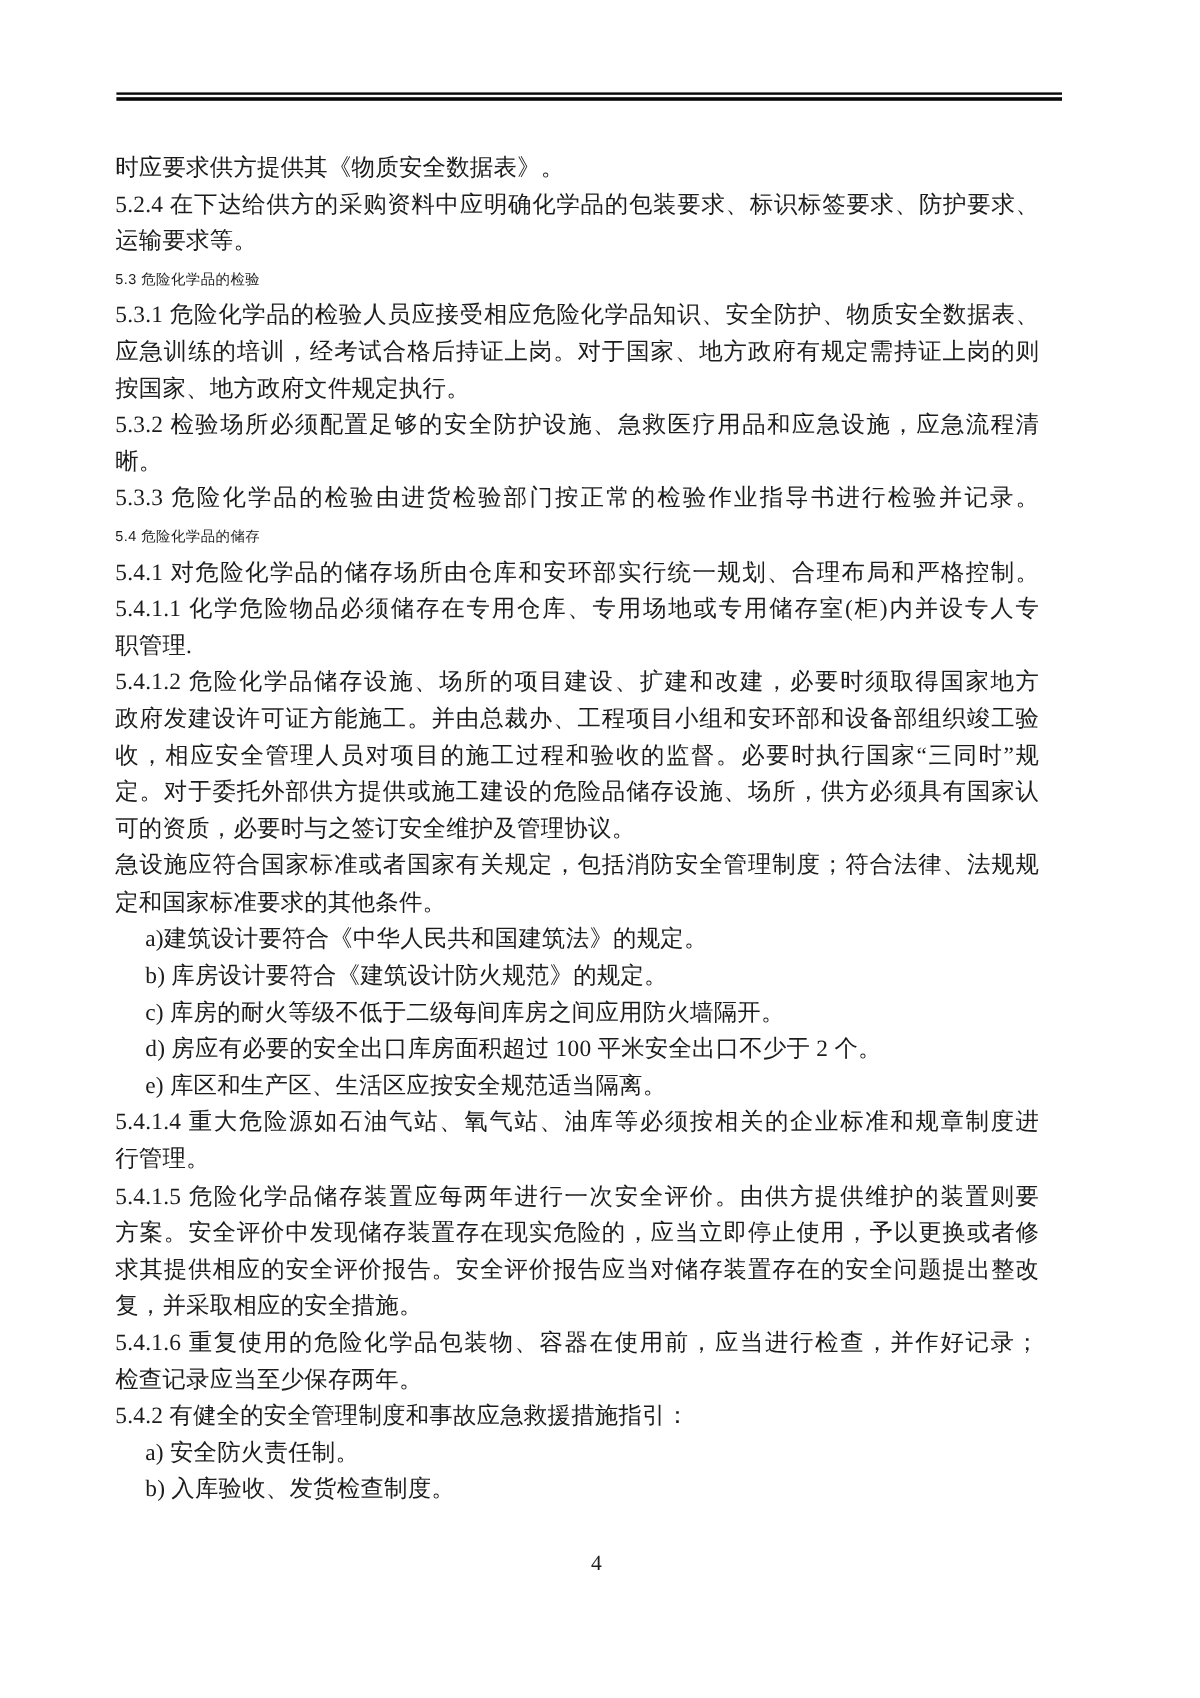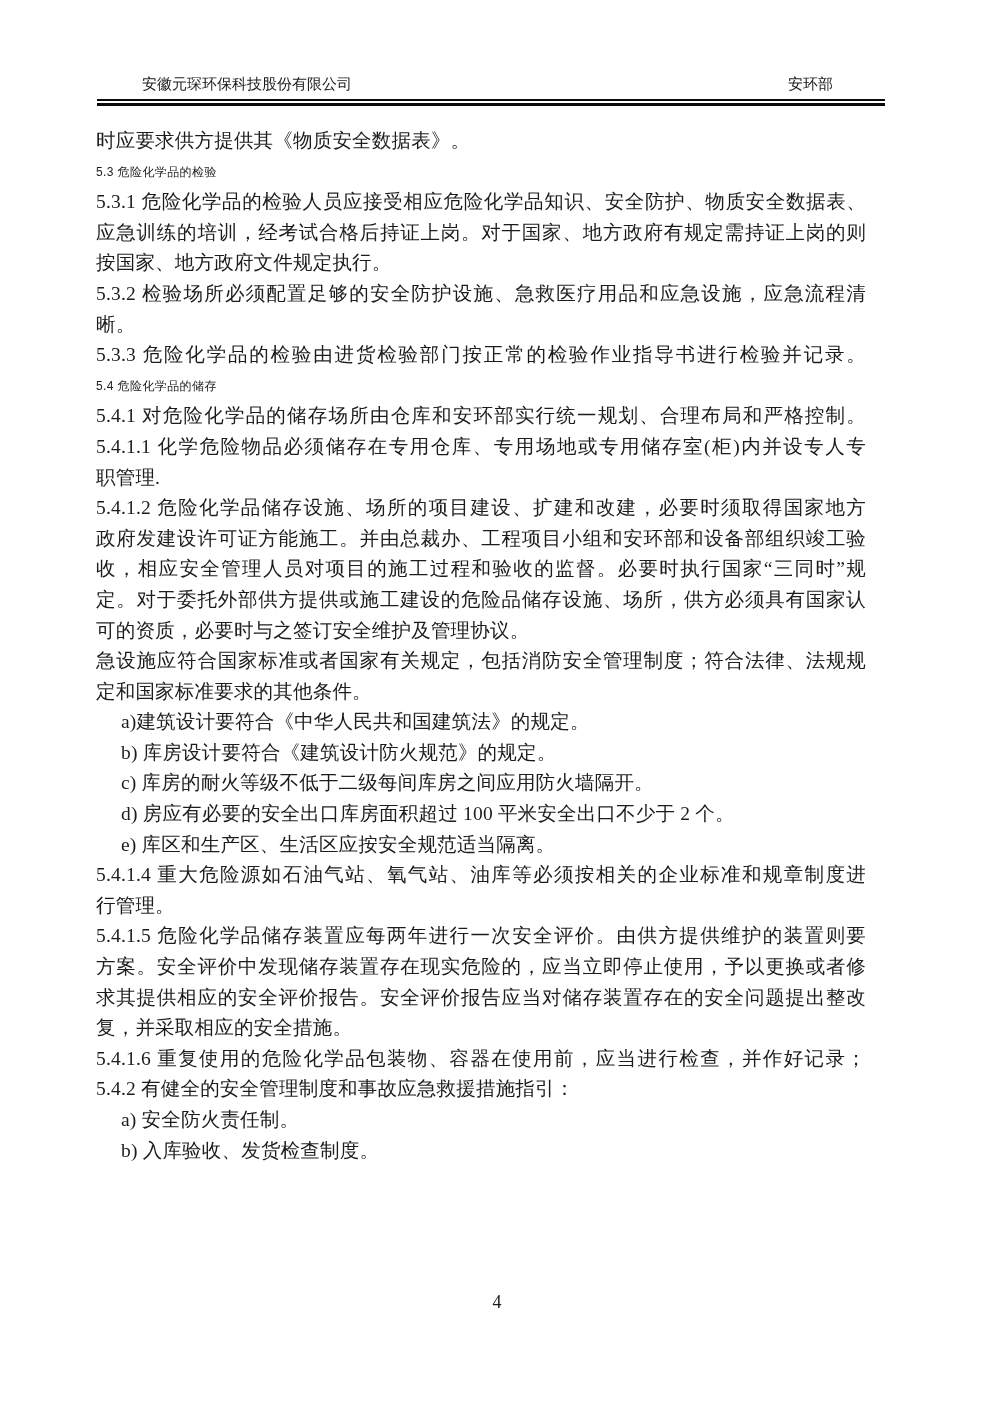--- a/index.html
+++ b/index.html
@@ -79,29 +79,27 @@
     font-size: 18px;
     color: #1c1c1c;
   }
 </style>
 </head>
 <body>
 
 <div class="page">
 
   <div class="header">
-    <div class="header-row">
-      <span>安徽元琛环保科技股份有限公司</span>
-      <span>安环部</span>
-    </div>
     <div class="header-rule"></div>
   </div>
 
   <div class="content" id="body-content">
       <div class="line normal">时应要求供方提供其《物质安全数据表》。</div>
+      <div class="line normal j">5.2.4 在下达给供方的采购资料中应明确化学品的包装要求、标识标签要求、防护要求、</div>
+      <div class="line normal">运输要求等。</div>
       <div class="line heading">5.3 危险化学品的检验</div>
       <div class="line normal j">5.3.1 危险化学品的检验人员应接受相应危险化学品知识、安全防护、物质安全数据表、</div>
       <div class="line normal j">应急训练的培训，经考试合格后持证上岗。对于国家、地方政府有规定需持证上岗的则</div>
       <div class="line normal">按国家、地方政府文件规定执行。</div>
       <div class="line normal j">5.3.2 检验场所必须配置足够的安全防护设施、急救医疗用品和应急设施，应急流程清</div>
       <div class="line normal">晰。</div>
       <div class="line normal j">5.3.3 危险化学品的检验由进货检验部门按正常的检验作业指导书进行检验并记录。</div>
       <div class="line heading">5.4 危险化学品的储存</div>
       <div class="line normal j">5.4.1 对危险化学品的储存场所由仓库和安环部实行统一规划、合理布局和严格控制。</div>
       <div class="line normal j">5.4.1.1 化学危险物品必须储存在专用仓库、专用场地或专用储存室(柜)内并设专人专</div>
@@ -118,20 +116,21 @@
       <div class="line list">c) 库房的耐火等级不低于二级每间库房之间应用防火墙隔开。</div>
       <div class="line list">d) 房应有必要的安全出口库房面积超过 100 平米安全出口不少于 2 个。</div>
       <div class="line list">e) 库区和生产区、生活区应按安全规范适当隔离。</div>
       <div class="line normal j">5.4.1.4 重大危险源如石油气站、氧气站、油库等必须按相关的企业标准和规章制度进</div>
       <div class="line normal">行管理。</div>
       <div class="line normal j">5.4.1.5 危险化学品储存装置应每两年进行一次安全评价。由供方提供维护的装置则要</div>
       <div class="line normal j">方案。安全评价中发现储存装置存在现实危险的，应当立即停止使用，予以更换或者修</div>
       <div class="line normal j">求其提供相应的安全评价报告。安全评价报告应当对储存装置存在的安全问题提出整改</div>
       <div class="line normal">复，并采取相应的安全措施。</div>
       <div class="line normal j">5.4.1.6 重复使用的危险化学品包装物、容器在使用前，应当进行检查，并作好记录；</div>
+      <div class="line normal">检查记录应当至少保存两年。</div>
       <div class="line normal">5.4.2 有健全的安全管理制度和事故应急救援措施指引：</div>
       <div class="line list">a) 安全防火责任制。</div>
       <div class="line list">b) 入库验收、发货检查制度。</div>
     </div>
 
   <div class="footer">
     <span>4</span>
   </div>
 
 </div>

